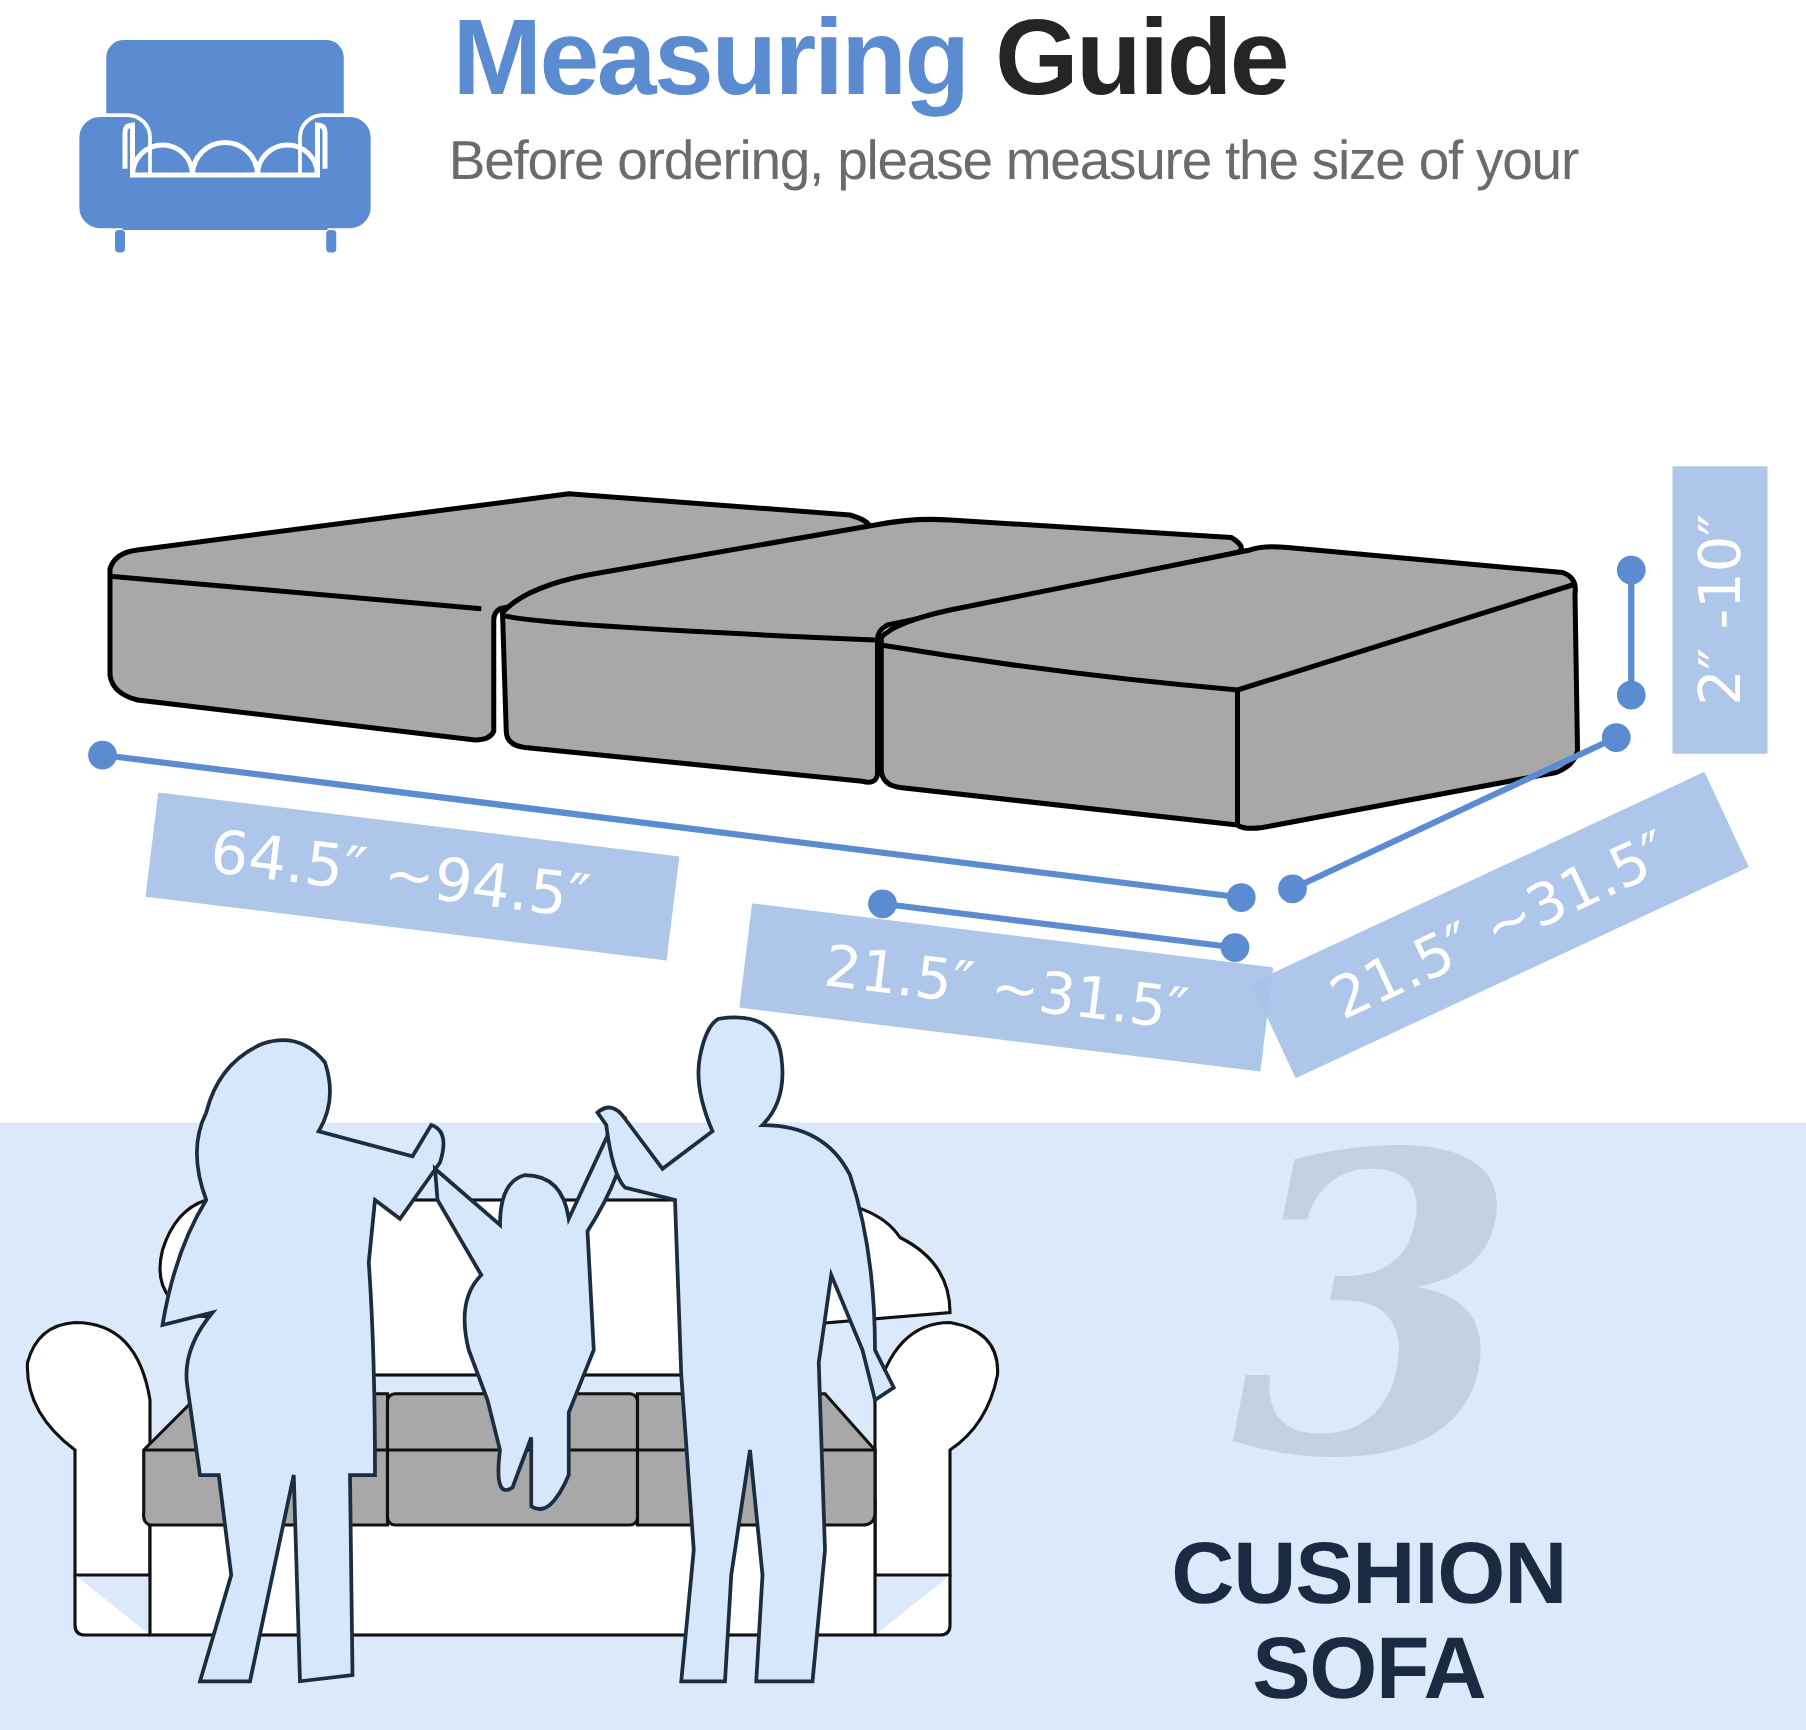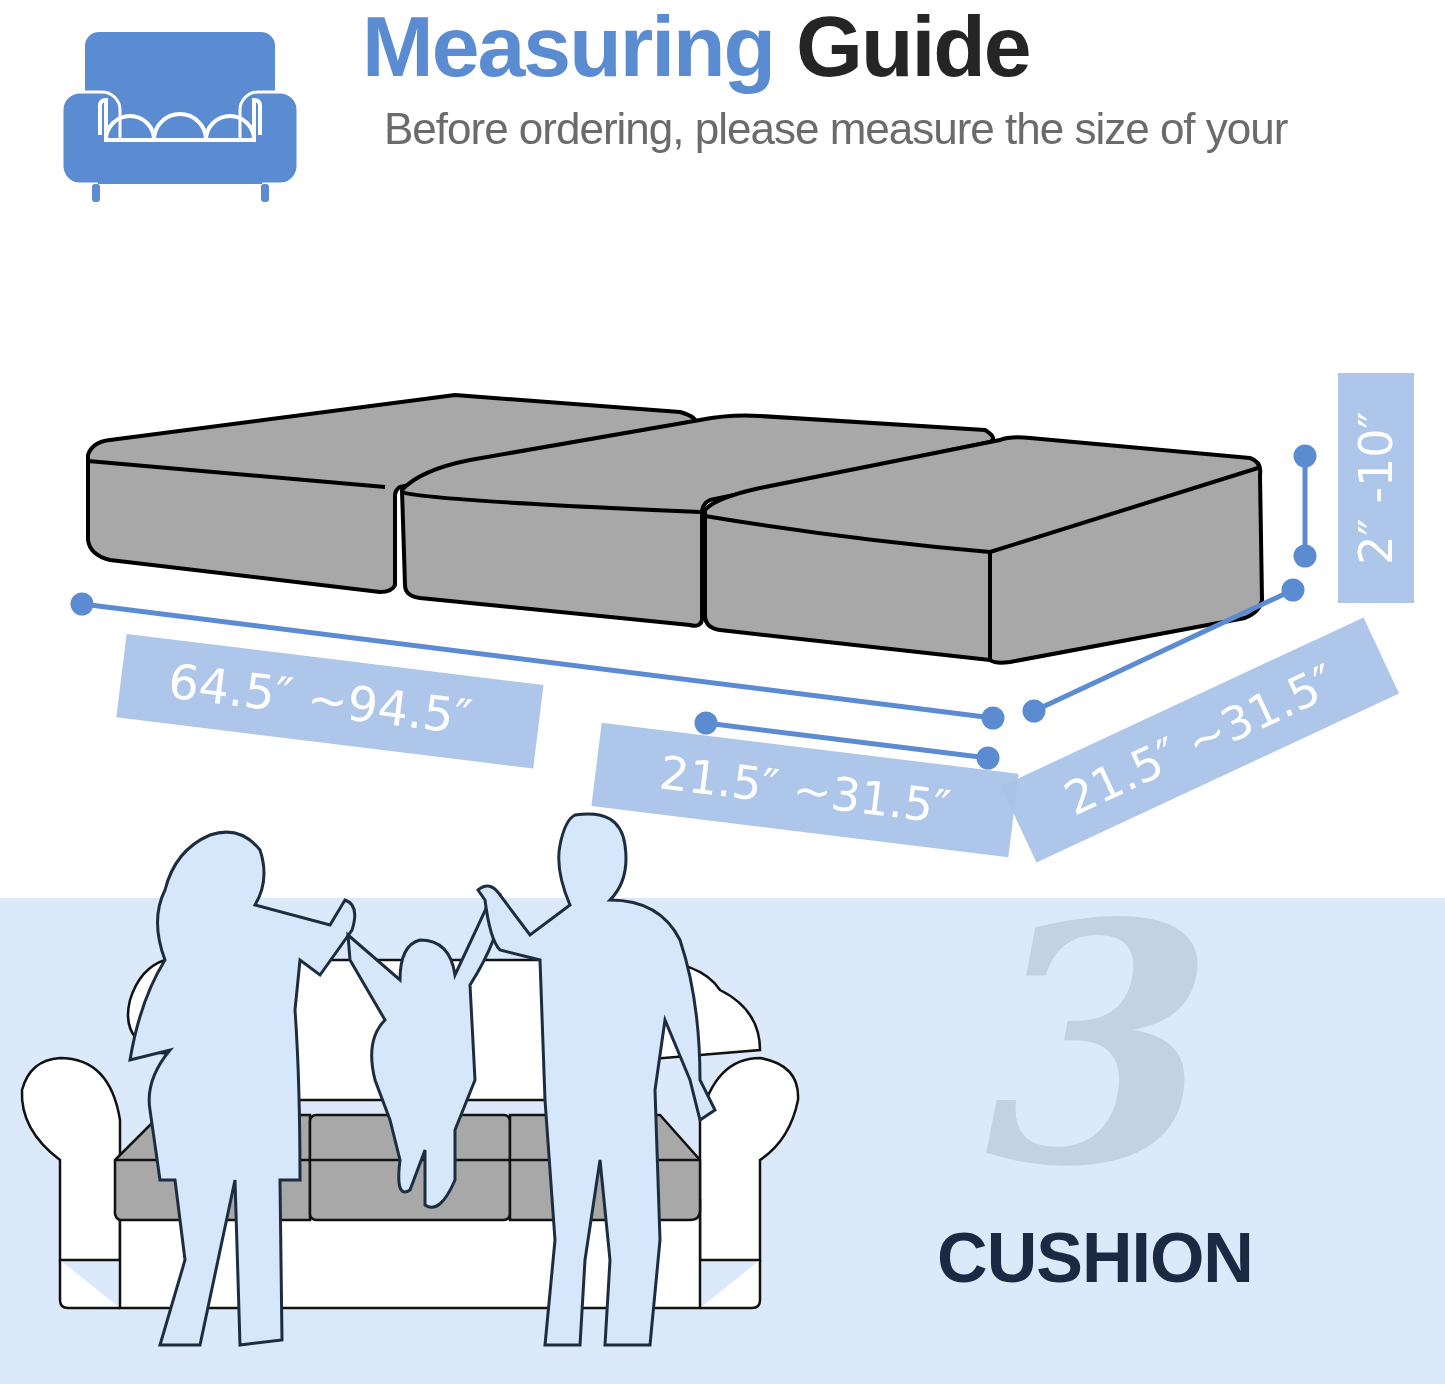--- a/index.html
+++ b/index.html
@@ -1,21 +1,21 @@
 <!DOCTYPE html>
 <html><head>
 <meta charset="utf-8">
 <style>
   html,body{margin:0;padding:0;background:#ffffff;}
   body{width:1445px;height:1384px;position:relative;overflow:hidden;font-family:"Liberation Sans",sans-serif;}
   .abs{position:absolute;}
   .title{left:362px;top:-4px;font-size:86px;font-weight:bold;letter-spacing:-2px;line-height:100px;white-space:nowrap;}
   .title .blue{color:#5b8bd0;}
   .title .dark{color:#252525;}
-  .subtitle{left:384px;top:104px;font-size:44px;color:#6b6b6b;line-height:50px;letter-spacing:-1px;width:1060px;}
+  .subtitle{left:359px;top:104px;font-size:44px;color:#6b6b6b;line-height:50px;letter-spacing:-1px;width:1060px;}
   .bottom-bg{left:0;top:898px;width:1445px;height:486px;background:#dbe9fb;}
   .big3{left:985px;top:880px;font-family:"DejaVu Serif",serif;font-style:italic;font-weight:bold;font-size:330px;color:#c3d1e3;line-height:330px;}
   .cushion-text{left:930px;top:1220px;font-size:70px;font-weight:bold;color:#1b2a43;line-height:76px;text-align:center;width:330px;letter-spacing:-1px;}
   .label-text{fill:#ffffff;font-family:"DejaVu Sans",sans-serif;}
 </style>
 </head>
 <body>
 
 <svg class="abs" style="left:60px;top:30px;" width="240" height="175" viewBox="0 0 240 175">
   <rect x="25" y="2" width="190" height="120" rx="14" fill="#5b8bd0"></rect>
@@ -97,20 +97,21 @@
 
   <g transform="translate(1376 488) rotate(-90)">
     <rect x="-115" y="-38" width="230" height="76" fill="#a9c3e8" opacity="0.95"></rect>
     <text class="label-text" x="0" y="16" font-size="46" text-anchor="middle">2″ -10″</text>
   </g>
 </svg>
 
 <div class="abs big3">3</div>
 <div class="abs cushion-text">
   <div>CUSHION</div>
+  <div>SOFA</div>
 </div>
 
 <svg class="abs" style="left:0;top:800px;" width="820" height="584" viewBox="0 800 820 584">
   <g stroke="#111" stroke-width="2.5" fill="#ffffff">
     <path d="M160 1053 Q120 1040 130 1000 Q140 968 165 960 L290 960 L290 1060 Z"></path>
     <path d="M640 960 Q700 960 720 990 Q760 1010 760 1050 L640 1060 Z"></path>
     <rect x="290" y="960" width="260" height="140"></rect>
     <path d="M60 1260 L60 1160 Q20 1130 22 1090 Q30 1060 60 1058 Q110 1058 120 1120 L120 1260 Z"></path>
     <path d="M700 1260 L700 1120 Q715 1058 760 1058 Q800 1065 798 1100 Q790 1140 760 1160 L760 1260 Z"></path>
     <rect x="120" y="1200" width="580" height="108"></rect>

